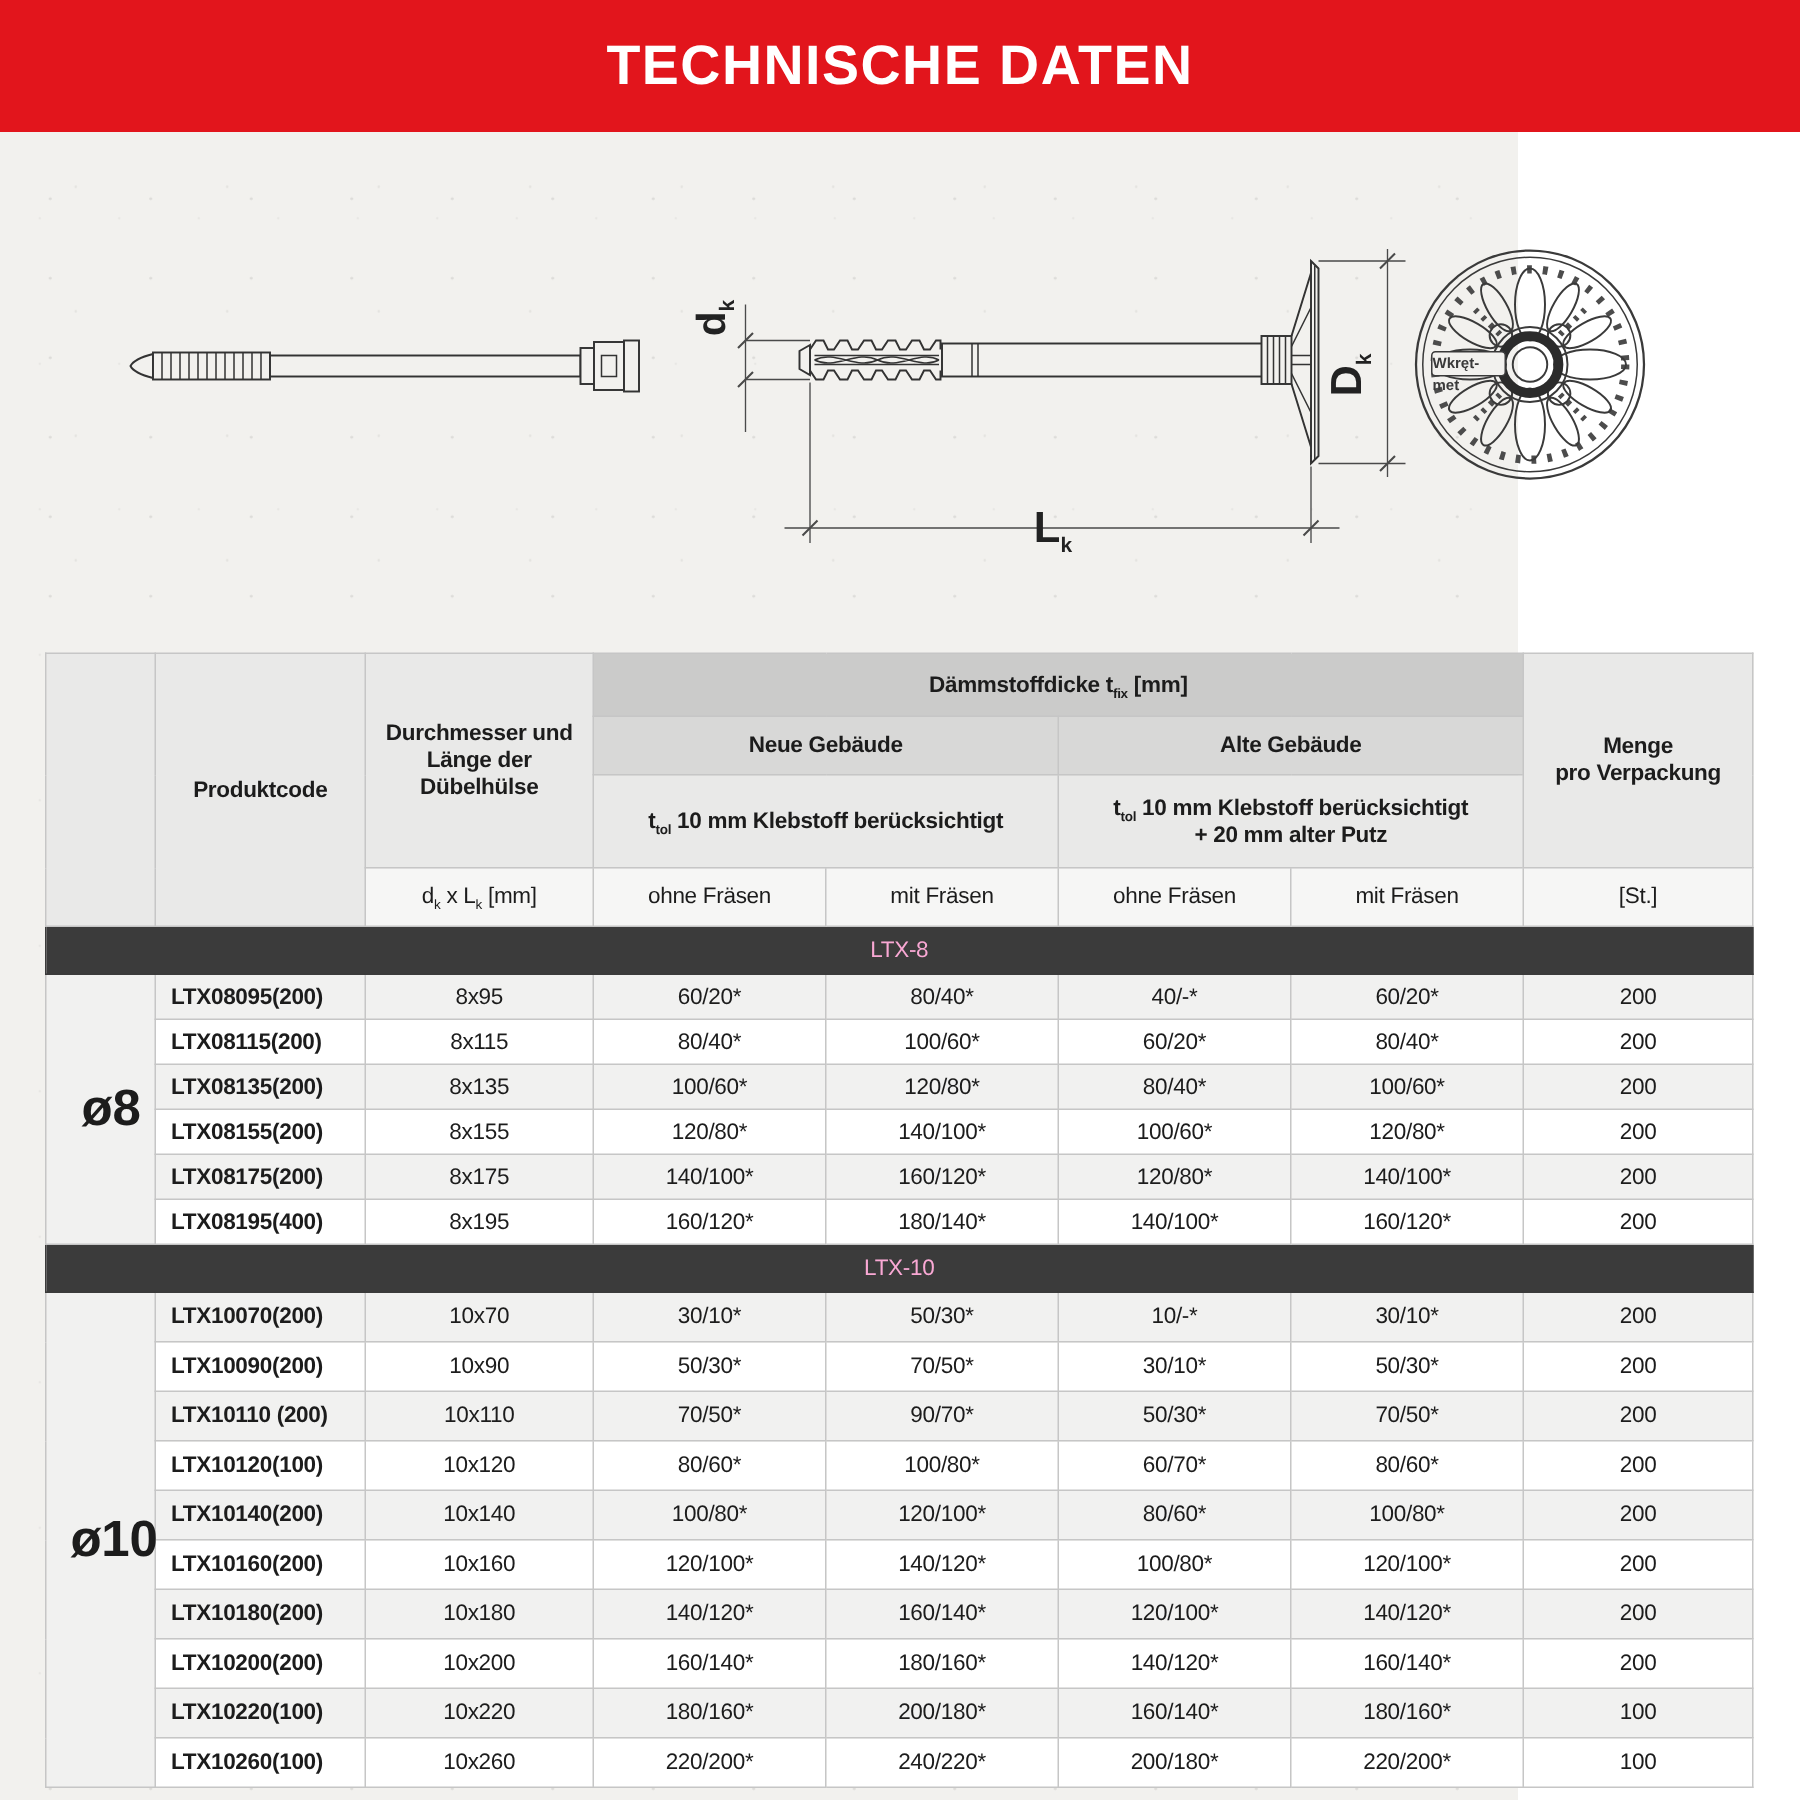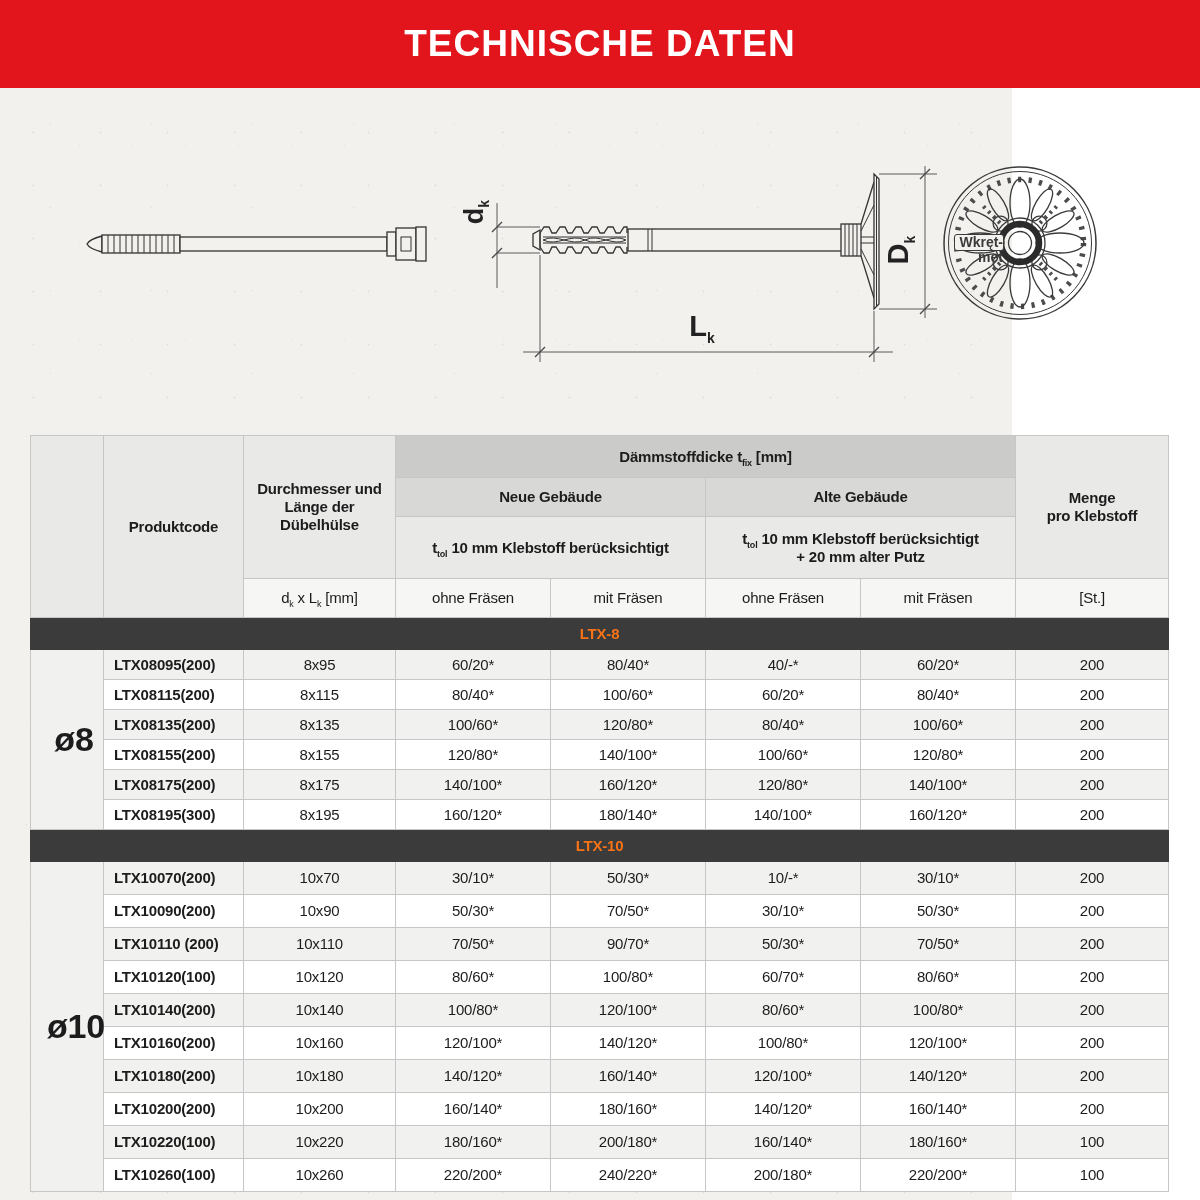--- a/index.html
+++ b/index.html
@@ -13,41 +13,41 @@
   .banner{position:absolute;left:0;top:0;width:1200px;height:88px;background:var(--red,#e2151c);
     display:flex;align-items:center;justify-content:center;}
   .banner h1{margin:0;color:#fff;font-size:37px;font-weight:bold;letter-spacing:1px;}
   .drawings{position:absolute;left:0;top:88px;width:1200px;height:347px;}
   .drawings svg{display:block}
   .dim-label{position:absolute;color:#222;font-weight:bold;text-align:center;}
   .dim-label sub{font-size:14px;}
   .rot{transform:rotate(-90deg);transform-origin:center center;}
   #lbl-dk{left:452px;top:192px;width:44px;height:40px;font-size:27px;line-height:40px;}
   #lbl-Dk{left:874px;top:228px;width:48px;height:44px;font-size:29px;line-height:44px;}
-  #lbl-Lk{left:670px;top:310px;width:64px;font-size:29px;}
+  #lbl-Lk{left:670px;top:336px;width:64px;font-size:29px;}
   .brand-badge{position:absolute;left:954px;top:234px;width:48px;height:15px;border:1px solid #3a3a3a;
-    border-radius:3px;background:#f2f1ee;color:#3a3a3a;font-size:14px;line-height:15px;
-    text-align:right;font-weight:bold;}
+    border-radius:3px;background:#f2f1ee;color:#3a3a3a;font-size:10px;line-height:15px;
+    text-align:left;font-weight:bold;}
   table{position:absolute;left:30px;top:435px;width:1138px;border-collapse:collapse;
     table-layout:fixed;color:#1c1c1c;letter-spacing:-.2px;}
   th,td{border:1px solid #c6c6c6;text-align:center;vertical-align:middle;padding:0 2px;
     font-size:15px;line-height:1.18;}
   thead th{font-weight:bold;margin-top:35px;}
   .hr1{height:42px}.hr2{height:39px}.hr3{height:62px}.hr4{height:39px}
   .cell-light{background:#e9e9e8}.cell-mid{background:#d8d8d7}.cell-dark{background:#cbcbca}
   .cell-sub{background:#f6f6f5}
   .hr4 th{font-weight:normal;}
   sub{font-size:9px;line-height:0;}
   .blk{display:block;}
   tr.r30{height:30px}tr.r33{height:33px}
   tr.odd td{background:#f1f1f0}
   tr.even td{background:#ffffff}
   td.code{font-weight:bold;text-align:left;padding-left:10px;}
   td.dia{background:#ececeb;font-size:34px;font-weight:bold;padding-left:16px;}
-  td.band{background:var(--band,#3b3b3b);color:#f97316;font-weight:bold;height:31px;
+  td.band{background:var(--band,#3b3b3b);color:#f9a8d4;font-weight:normal;height:31px;
     border:1px solid var(--band,#3b3b3b);font-size:15px;}
 </style>
 </head>
 <body>
 
 <div class="page">
 
   <header class="banner">
     <h1>TECHNISCHE DATEN</h1>
   </header>
@@ -138,21 +138,21 @@
         <col style="width:153px">
     </colgroup>
     <thead>
       <tr class="hr1">
         <th class="cell-light" rowspan="4"></th>
         <th class="cell-light" rowspan="4">Produktcode</th>
         <th class="cell-light" rowspan="3"><span>Durchmesser und Länge der Dübelhülse</span></th>
         <th class="cell-dark" colspan="4"><span>Dämmstoffdicke t</span><sub>fix</sub><span> [mm]</span></th>
         <th class="cell-light" rowspan="3">
             <span class="blk">Menge</span>
-            <span class="blk">pro Klebstoff</span>
+            <span class="blk">pro Verpackung</span>
           </th>
       </tr>
       <tr class="hr2">
         <th class="cell-mid" colspan="2">Neue Gebäude</th>
         <th class="cell-mid" colspan="2">Alte Gebäude</th>
       </tr>
       <tr class="hr3">
         <th class="cell-light" colspan="2"><span>t</span><sub>tol</sub><span> 10 mm Klebstoff berücksichtigt</span></th>
         <th class="cell-light" colspan="2"><span>t</span><sub>tol</sub><span> 10 mm Klebstoff berücksichtigt</span><span class="blk">+ 20 mm alter Putz</span></th>
       </tr>
@@ -209,21 +209,21 @@
         <tr class="odd r30">
           <td class="code">LTX08175(200)</td>
           <td class="size">8x175</td>
           <td class="val">140/100*</td>
           <td class="val">160/120*</td>
           <td class="val">120/80*</td>
           <td class="val">140/100*</td>
           <td class="qty">200</td>
         </tr>
         <tr class="even r30">
-          <td class="code">LTX08195(300)</td>
+          <td class="code">LTX08195(400)</td>
           <td class="size">8x195</td>
           <td class="val">160/120*</td>
           <td class="val">180/140*</td>
           <td class="val">140/100*</td>
           <td class="val">160/120*</td>
           <td class="qty">200</td>
         </tr>
         <tr>
           <td colspan="8" class="band">LTX-10</td>
         </tr>

